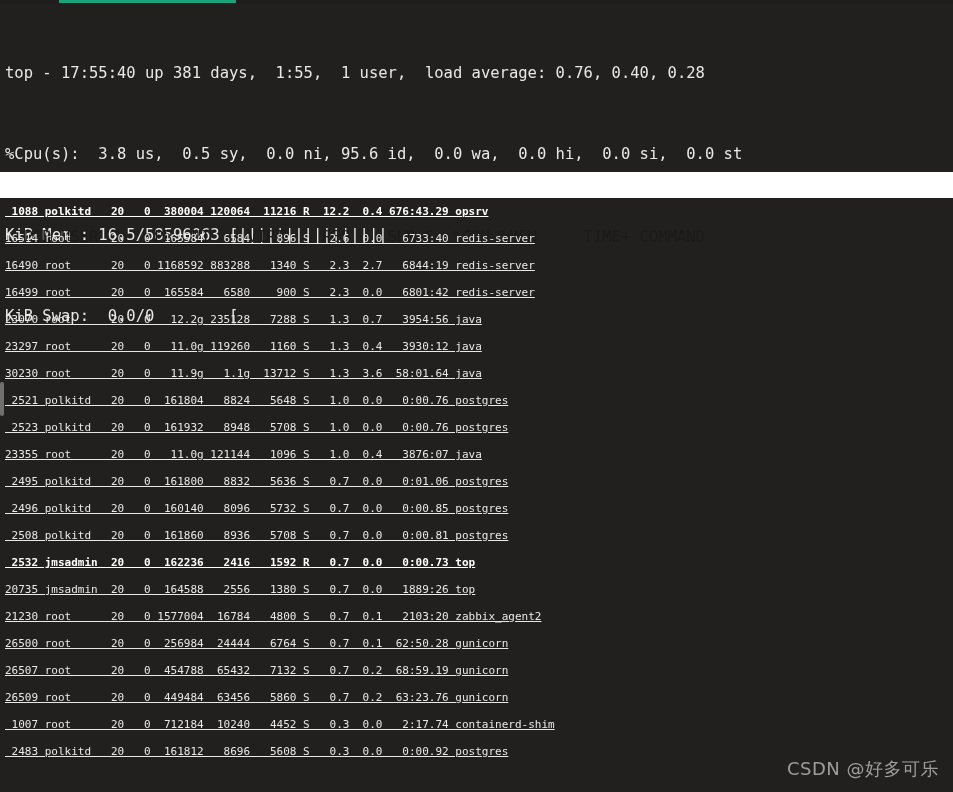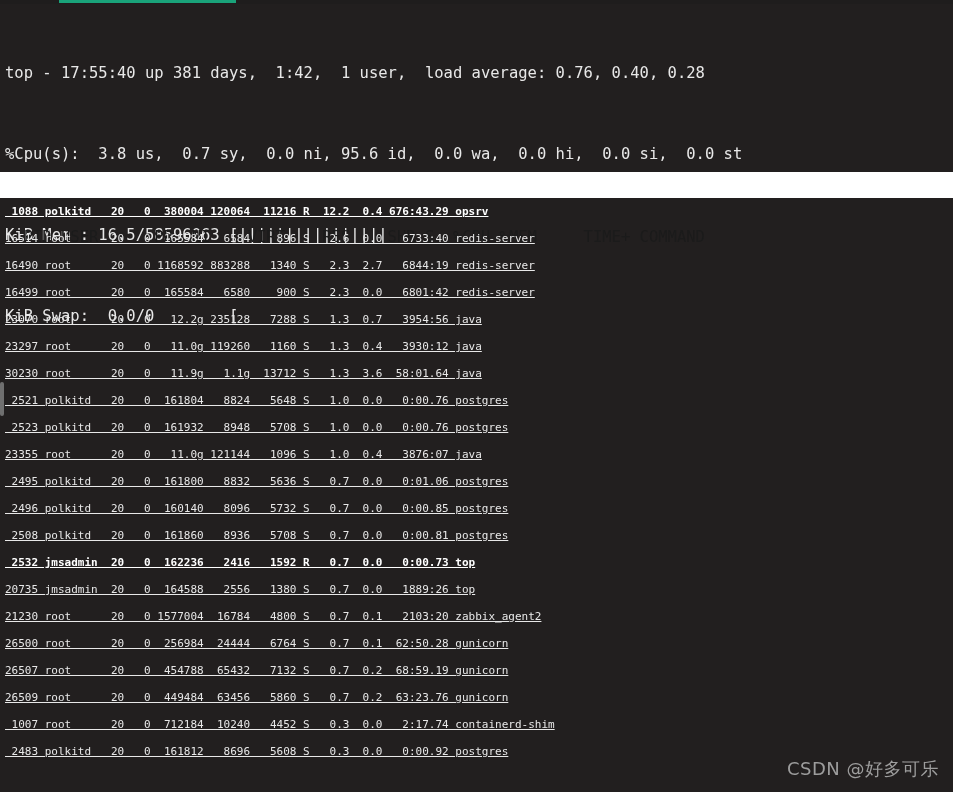--- a/index.html
+++ b/index.html
@@ -111,22 +111,22 @@
 </head>
 <body>
 
 <div id="terminal">
 
   <div class="tab-strip">
     <div class="tab-strip-active"></div>
   </div>
 
   <div class="summary">
-    <span class="ln"><span>top - 17:55:40 up 381 days,  1:42,  1 user,  load average: 0.76, 0.40, 0.28</span></span>
-    <span class="ln"><span>%Cpu(s):  3.8 us,  0.7 sy,  0.0 ni, 95.6 id,  0.0 wa,  0.0 hi,  0.0 si,  0.0 st</span></span>
+    <span class="ln"><span>top - 17:55:40 up 381 days,  1:55,  1 user,  load average: 0.76, 0.40, 0.28</span></span>
+    <span class="ln"><span>%Cpu(s):  3.8 us,  0.5 sy,  0.0 ni, 95.6 id,  0.0 wa,  0.0 hi,  0.0 si,  0.0 st</span></span>
     <span class="ln"><span>KiB Mem : 16.5/58596063 [||||||||||||||||</span></span>
     <span class="ln"><span>KiB Swap:  0.0/0        [</span></span>
   </div>
 
   <div class="proc-header">
     <span class="proc-header-inner">  PID USER      PR  NI    VIRT    RES    SHR S  %CPU %MEM     TIME+ COMMAND</span>
   </div>
 
   <div class="proc-rows" id="proc-rows"><span class="proc-row bold"> 1088 polkitd   20   0  380004 120064  11216 R  12.2  0.4 676:43.29 opsrv</span><span class="proc-row">16514 root      20   0  165584   6584    896 S   2.6  0.0   6733:40 redis-server</span><span class="proc-row">16490 root      20   0 1168592 883288   1340 S   2.3  2.7   6844:19 redis-server</span><span class="proc-row">16499 root      20   0  165584   6580    900 S   2.3  0.0   6801:42 redis-server</span><span class="proc-row">23070 root      20   0   12.2g 235128   7288 S   1.3  0.7   3954:56 java</span><span class="proc-row">23297 root      20   0   11.0g 119260   1160 S   1.3  0.4   3930:12 java</span><span class="proc-row">30230 root      20   0   11.9g   1.1g  13712 S   1.3  3.6  58:01.64 java</span><span class="proc-row"> 2521 polkitd   20   0  161804   8824   5648 S   1.0  0.0   0:00.76 postgres</span><span class="proc-row"> 2523 polkitd   20   0  161932   8948   5708 S   1.0  0.0   0:00.76 postgres</span><span class="proc-row">23355 root      20   0   11.0g 121144   1096 S   1.0  0.4   3876:07 java</span><span class="proc-row"> 2495 polkitd   20   0  161800   8832   5636 S   0.7  0.0   0:01.06 postgres</span><span class="proc-row"> 2496 polkitd   20   0  160140   8096   5732 S   0.7  0.0   0:00.85 postgres</span><span class="proc-row"> 2508 polkitd   20   0  161860   8936   5708 S   0.7  0.0   0:00.81 postgres</span><span class="proc-row bold"> 2532 jmsadmin  20   0  162236   2416   1592 R   0.7  0.0   0:00.73 top</span><span class="proc-row">20735 jmsadmin  20   0  164588   2556   1380 S   0.7  0.0   1889:26 top</span><span class="proc-row">21230 root      20   0 1577004  16784   4800 S   0.7  0.1   2103:20 zabbix_agent2</span><span class="proc-row">26500 root      20   0  256984  24444   6764 S   0.7  0.1  62:50.28 gunicorn</span><span class="proc-row">26507 root      20   0  454788  65432   7132 S   0.7  0.2  68:59.19 gunicorn</span><span class="proc-row">26509 root      20   0  449484  63456   5860 S   0.7  0.2  63:23.76 gunicorn</span><span class="proc-row"> 1007 root      20   0  712184  10240   4452 S   0.3  0.0   2:17.74 containerd-shim</span><span class="proc-row"> 2483 polkitd   20   0  161812   8696   5608 S   0.3  0.0   0:00.92 postgres</span></div>
 

